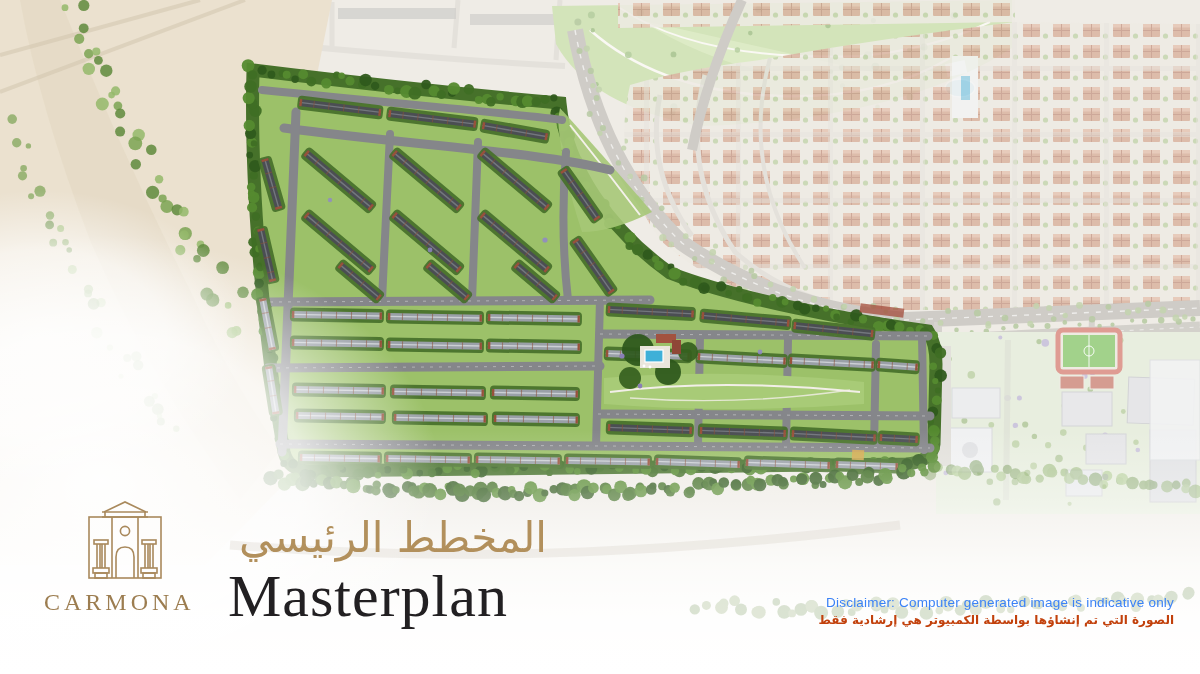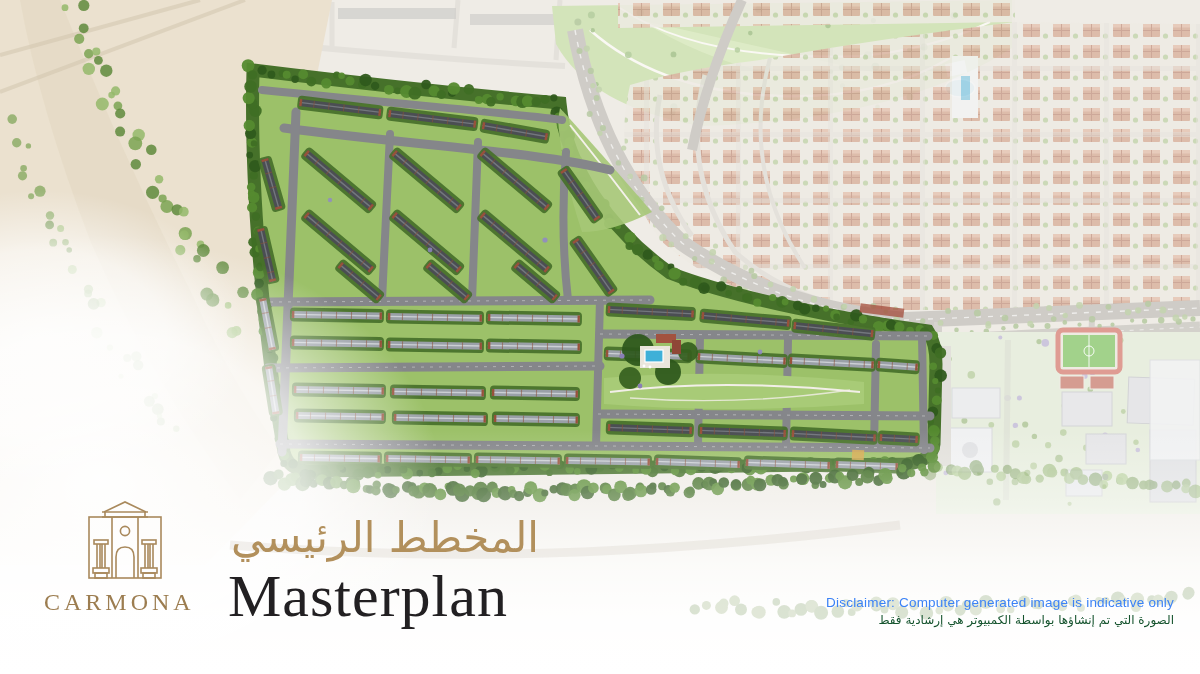--- a/index.html
+++ b/index.html
@@ -4,28 +4,28 @@
 <style>
   html,body{margin:0;padding:0;background:#fff;}
   .stage{position:relative;width:1200px;height:674px;overflow:hidden;background:#fff;
          font-family:"Liberation Sans","DejaVu Sans",sans-serif;}
   #map{position:absolute;left:0;top:0;width:1200px;height:674px;display:block;}
   .footer{position:absolute;left:0;top:0;width:1200px;height:674px;pointer-events:none;}
   .logo-wrap{position:absolute;left:88px;top:499px;width:74px;height:80px;}
   .brand-name{position:absolute;left:44px;top:589px;width:164px;text-align:left;
               font-family:"Liberation Serif","DejaVu Serif",serif;font-size:24px;
               letter-spacing:4px;color:#9c7d50;}
-  .title-ar{position:absolute;left:231px;top:515px;width:470px;direction:rtl;text-align:left;
+  .title-ar{position:absolute;left:239px;top:515px;width:470px;direction:rtl;text-align:left;
             font-family:"DejaVu Sans",sans-serif;font-size:42px;color:#b2905c;line-height:1.1;}
   .title-en{position:absolute;left:228px;top:566px;font-family:"Liberation Serif","DejaVu Serif",serif;
             font-size:60px;color:#222022;letter-spacing:1px;line-height:1;}
   .disclaimer{position:absolute;right:26px;top:595px;text-align:right;}
   .disclaimer .en{font-size:13.5px;color:#3b82f6;letter-spacing:.2px;}
-  .disclaimer .ar{font-size:12px;color:#14532d;direction:rtl;margin-top:3px;
-                  font-family:"DejaVu Sans",sans-serif;}
+  .disclaimer .ar{font-size:12px;color:#c2410c;direction:rtl;margin-top:3px;
+                  font-family:"DejaVu Sans",sans-serif;font-weight:bold;}
 </style>
 </head>
 <body>
 
 <div class="stage">
 
 <svg id="map" viewBox="0 0 1200 674" xmlns="http://www.w3.org/2000/svg">
   <defs>
     <pattern id="pvilla" width="30" height="21" patternUnits="userSpaceOnUse">
       <rect width="30" height="21" fill="#e6e1d7"></rect>

